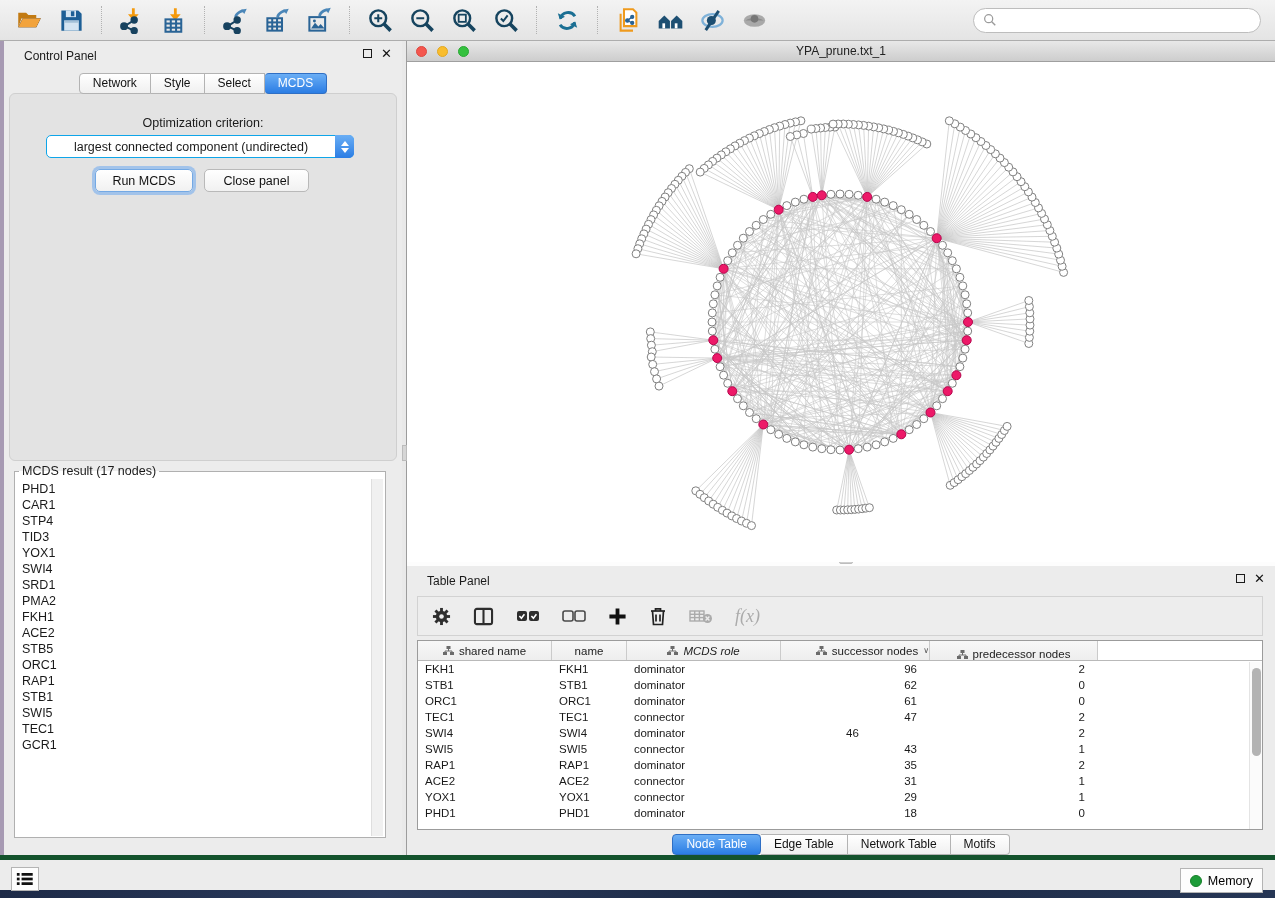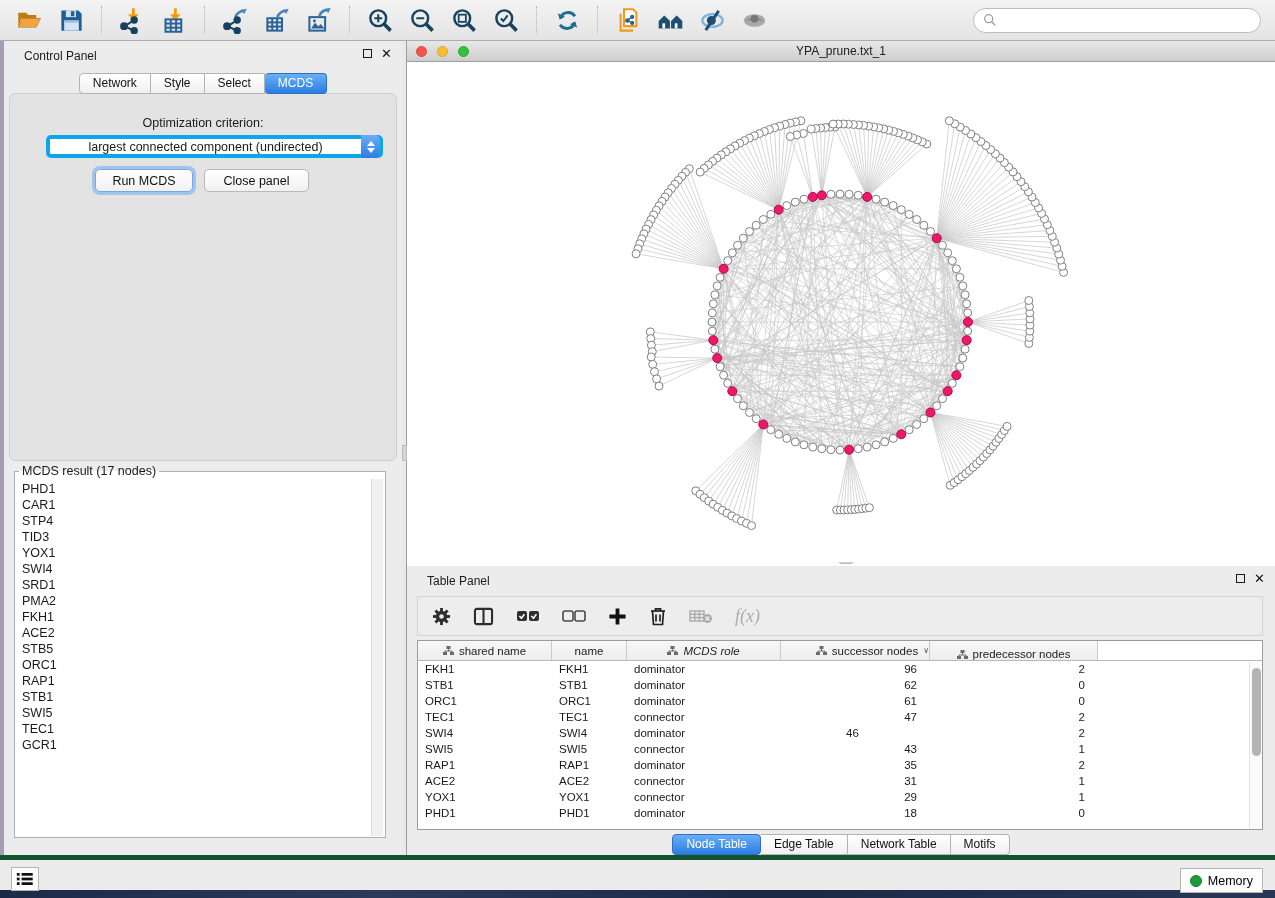--- a/index.html
+++ b/index.html
@@ -34,22 +34,22 @@
   .cp .tabs-row{top:32px;}
   .tab{height:21px;line-height:19px;padding:0 13px;font-size:12px;background:linear-gradient(#ffffff,#f0f0f0);
        border:1px solid #b3b3b3;border-left:none;color:#111;}
   .tab:first-child{border-left:1px solid #b3b3b3;border-radius:4px 0 0 4px;}
   .tab:last-child{border-radius:0 4px 4px 0;}
   .tab.active{background:linear-gradient(#6aaef5,#2b7de4);color:#fff;border-color:#2f6fc4;
               border-radius:4px;}
   .cp-inner{position:absolute;left:5px;top:52px;width:388px;height:368px;background:#e3e3e3;
             border:1px solid #cfcfcf;border-radius:6px;}
   .opt-label{position:absolute;top:22px;left:0;right:0;text-align:center;font-size:12.5px;}
-  .dropdown{position:absolute;left:36px;top:41px;width:337px;height:23px;background:#fff;
-            border:4px solid #0ea5e9;border-radius:5px;display:flex;align-items:center;}
+  .dropdown{position:absolute;left:36px;top:41px;width:308px;height:23px;background:#fff;
+            border:1px solid #0ea5e9;border-radius:5px;display:flex;align-items:center;}
   .dropdown .dd-text{flex:1;text-align:center;font-size:12.5px;}
   .dd-stepper{width:19px;height:23px;margin:-1px -1px -1px 0;border-radius:0 5px 5px 0;
               background:linear-gradient(#6aaef5,#2b7de4);display:flex;flex-direction:column;
               align-items:center;justify-content:center;gap:2px;}
   .dd-stepper i{width:0;height:0;border-left:4px solid transparent;border-right:4px solid transparent;}
   .dd-up{border-bottom:5px solid #fff;}
   .dd-down{border-top:5px solid #fff;}
   .btn-row{position:absolute;top:75px;left:0;right:0;}
   .mac-btn{position:absolute;height:23px;background:linear-gradient(#ffffff,#f1f1f1);
            border:1px solid #b9b9b9;border-radius:5px;font-size:12.5px;

